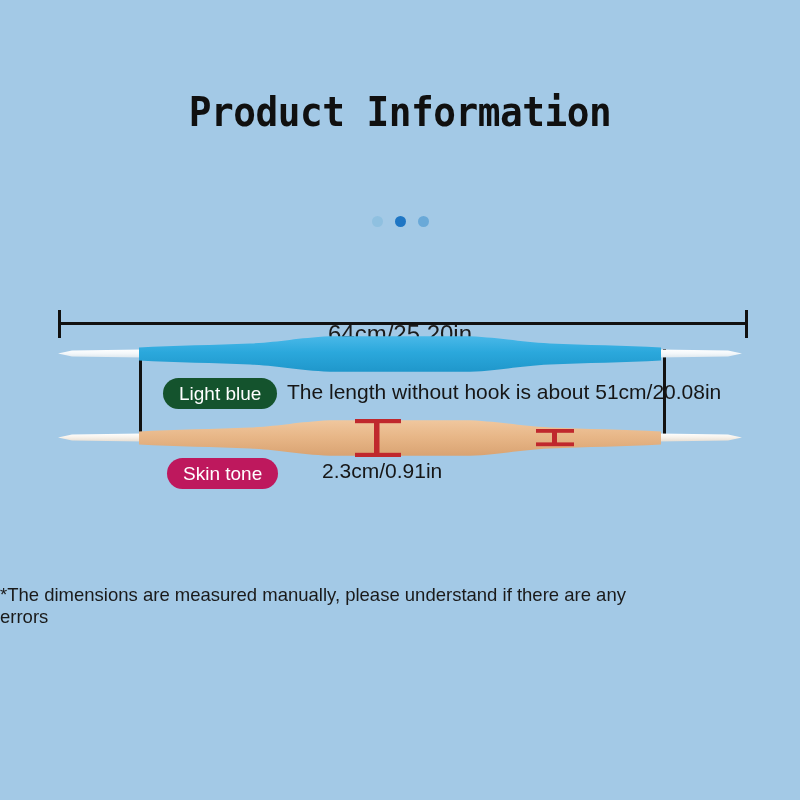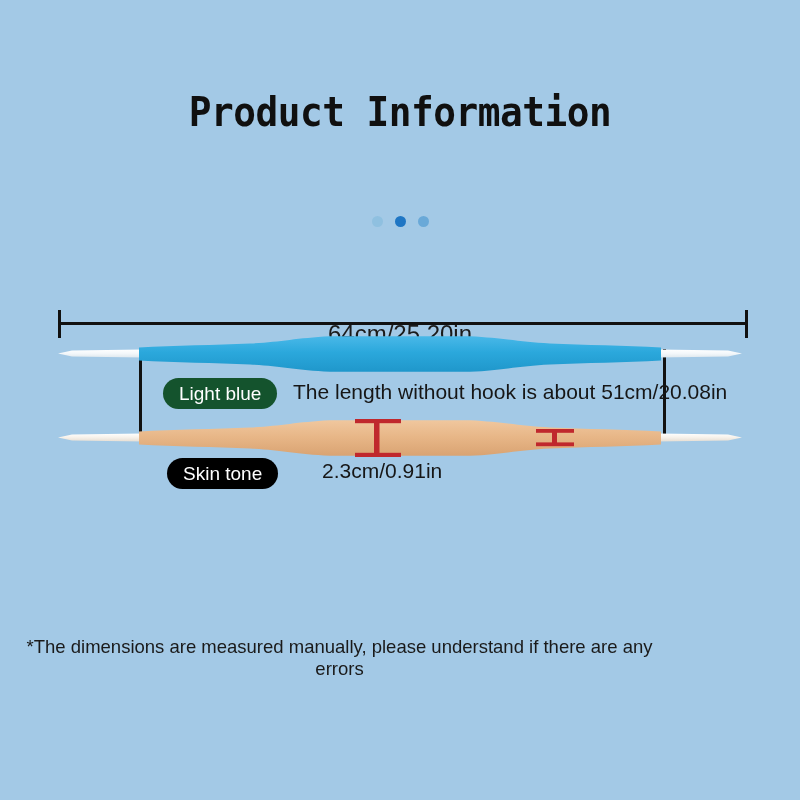--- a/index.html
+++ b/index.html
@@ -122,49 +122,49 @@
     box-sizing: border-box;
   }
   .badge-blue {
     left: 163px;
     top: 378px;
     background: #14532d;
   }
   .badge-skin {
     left: 167px;
     top: 458px;
-    background: #000000;
+    background: #be185d;
   }
 
   .note-line {
     position: absolute;
-    left: 293px;
+    left: 287px;
     top: 380px;
     font-size: 21px;
     color: #161616;
     white-space: nowrap;
   }
 
   .dim-label {
     position: absolute;
     top: 459px;
     font-size: 21px;
     color: #161616;
     white-space: nowrap;
   }
   .dim-a { left: 322px; }
   .dim-b { left: 516px; }
 
   
   .footer {
     position: absolute;
     left: 0;
-    top: 636px;
+    top: 584px;
     width: 679px;
-    text-align: center;
+    text-align: left;
     font-size: 18.5px;
     color: #1a1a1a;
   }
 </style>
 </head>
 <body>
 
 <div id="stage">
 
   <div class="title">Product Information</div>

